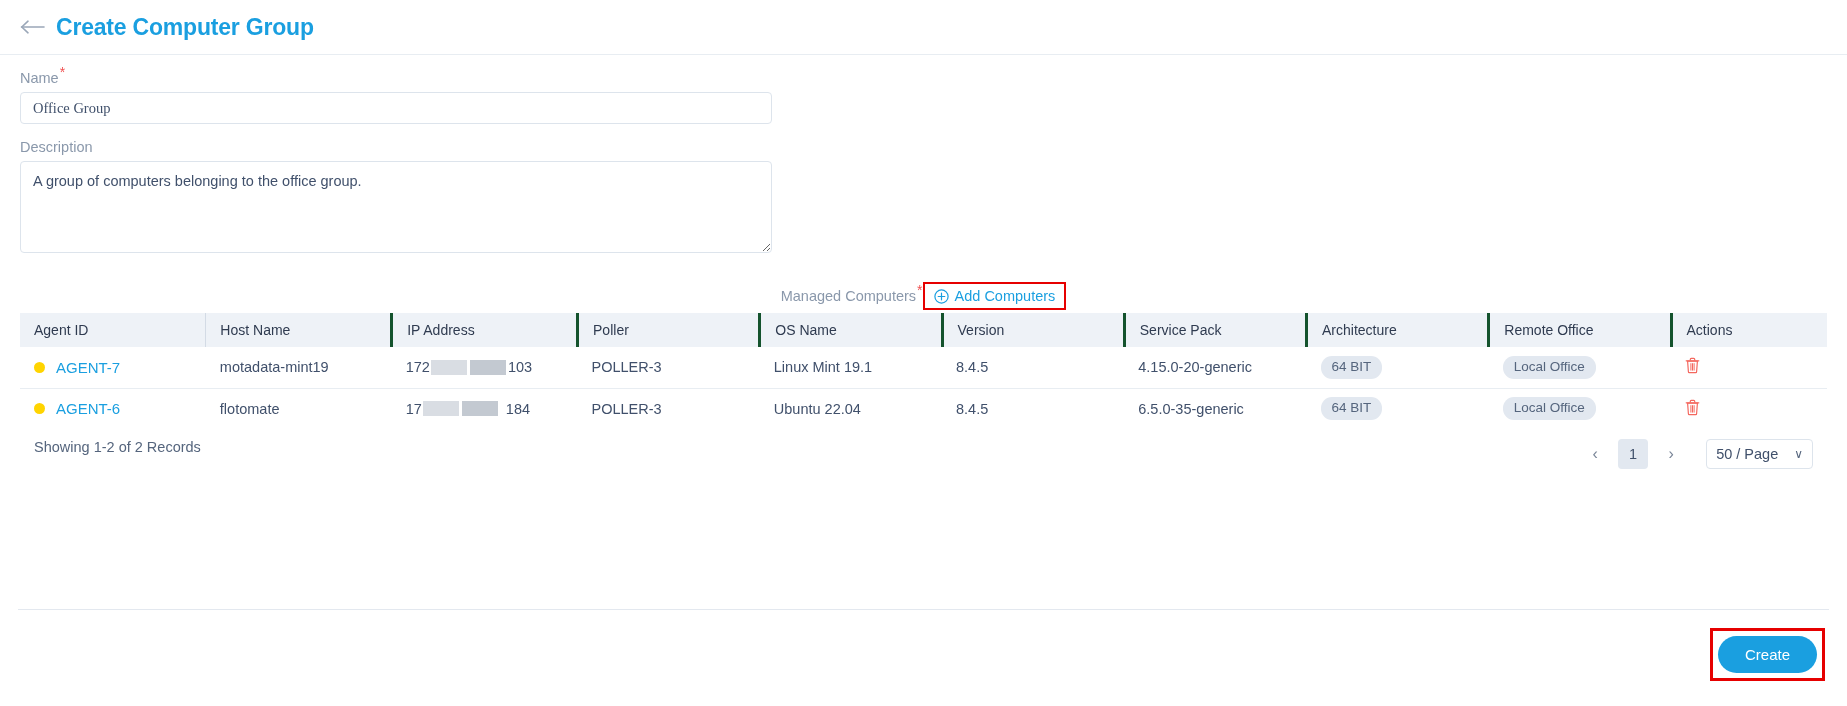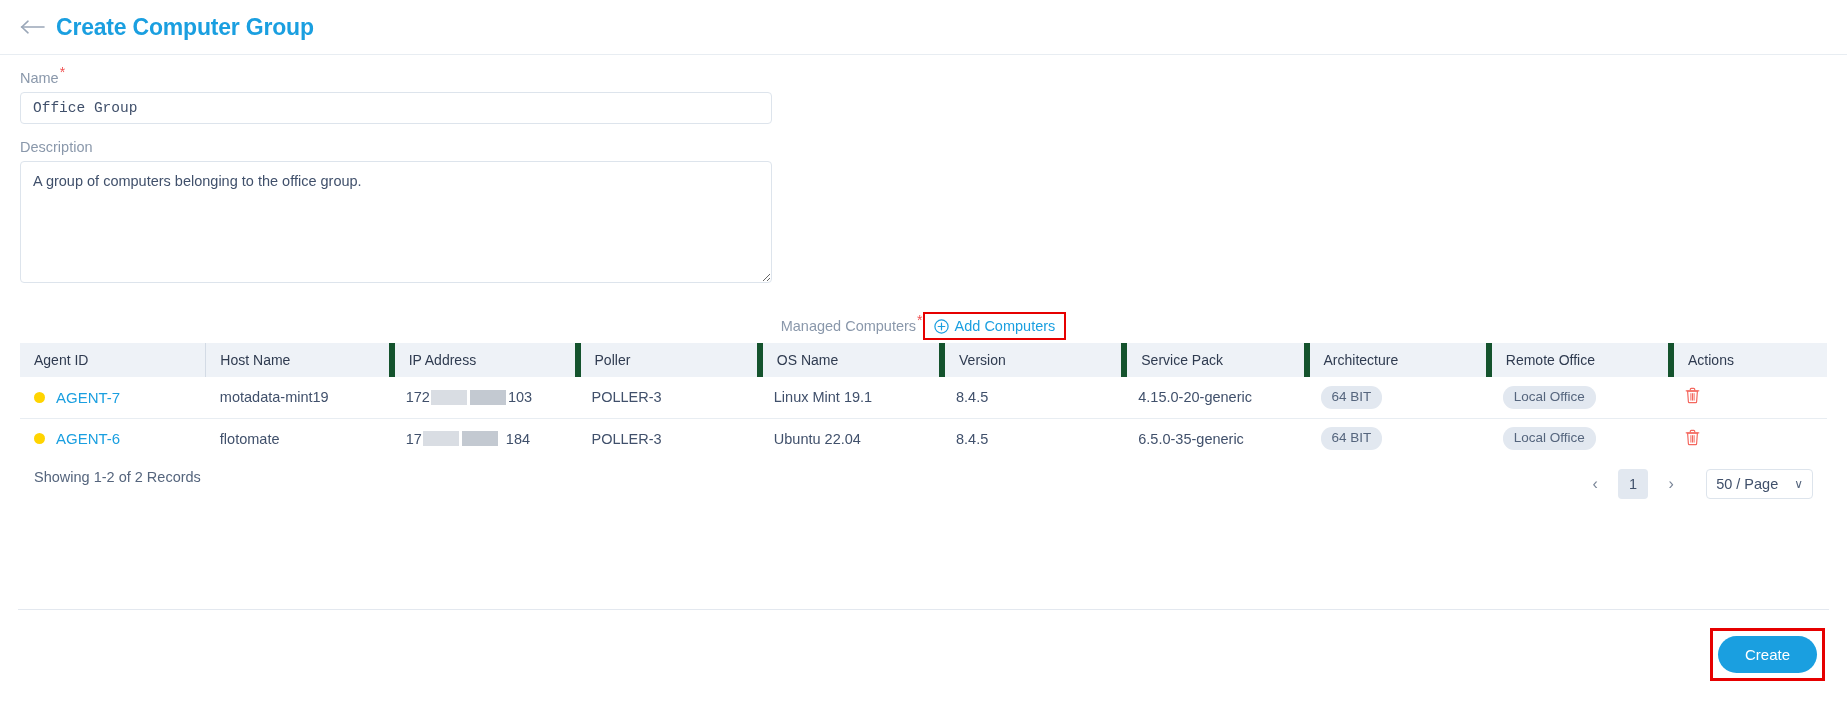--- a/index.html
+++ b/index.html
@@ -47,29 +47,29 @@
   .req-star { color: #f05050; font-size: 14px; vertical-align: super; line-height: 0; margin-left: 1px; }
 
   .text-input {
     width: 752px;
     height: 32px;
     border: 1px solid #dde4ec;
     border-radius: 4px;
     padding: 0 12px;
     font-size: 14.5px;
     color: #40506b;
-    font-family: Liberation Mono, monospace;
+    font-family: Liberation Serif, serif;
     outline: none;
     background: #fff;
   }
   .field-block { margin-bottom: 14px; }
 
   .desc-area {
     width: 752px;
-    height: 122px;
+    height: 92px;
     border: 1px solid #dde4ec;
     border-radius: 4px;
     padding: 10px 12px;
     font-size: 14.5px;
     color: #40506b;
     font-family: "Liberation Sans", sans-serif;
     outline: none;
     resize: vertical;
     background: #fff;
     line-height: 1.3;
@@ -108,21 +108,21 @@
     table-layout: fixed;
   }
   table.mc-table thead th {
     background: #eef2f7;
     font-size: 14px;
     font-weight: normal;
     color: #2f3b50;
     text-align: left;
     height: 34px;
     padding: 0 0 0 14px;
-    border-right: 6px solid #14532d;
+    border-right: 3px solid #14532d;
     white-space: nowrap;
   }
   table.mc-table thead th:last-child { border-right: none; }
   table.mc-table thead th.first-col { border-right: 1px solid #d3dbe5; }
 
   table.mc-table tbody td {
     height: 41px;
     font-size: 14.5px;
     color: #40506b;
     padding: 0 0 0 14px;

